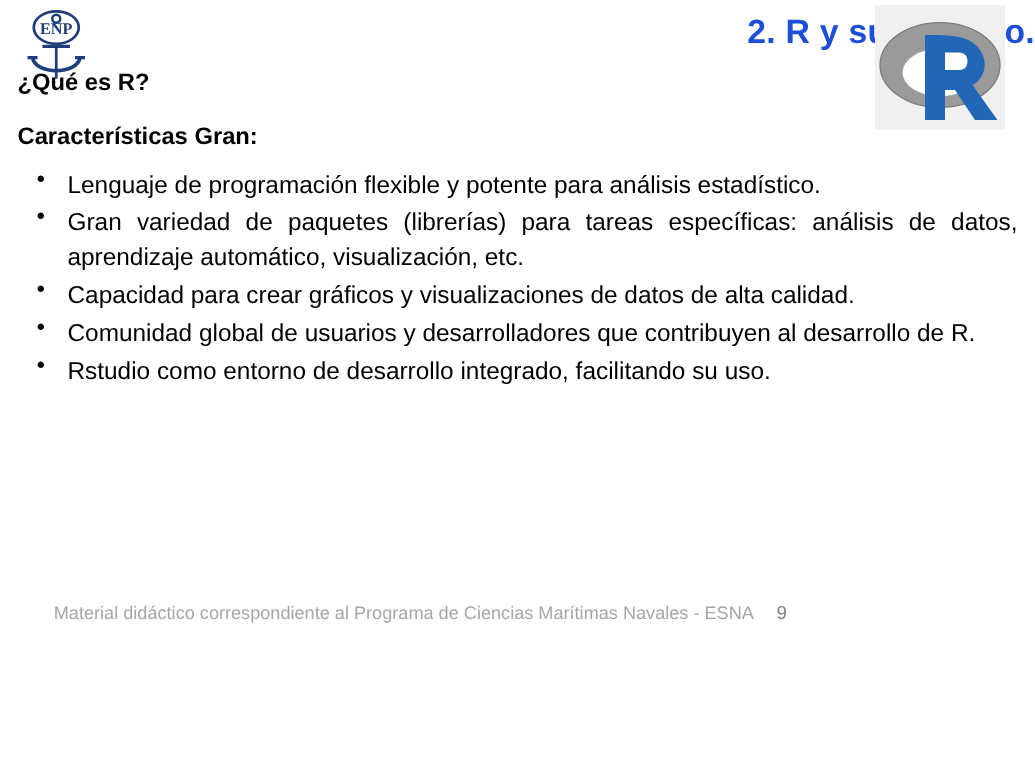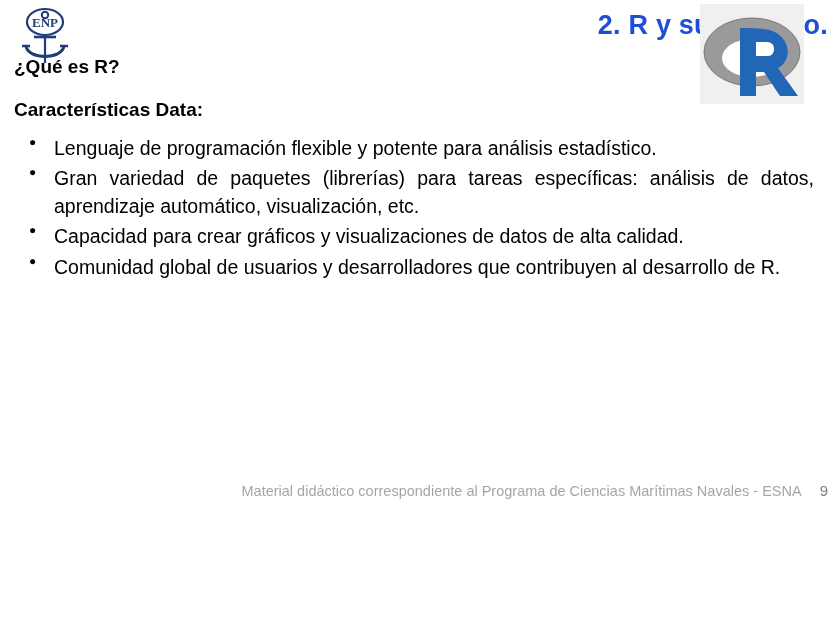--- a/index.html
+++ b/index.html
@@ -101,21 +101,21 @@
   ul.group-one li {
     padding-left: 40px;
   }
 
   
   .footer {
     position: absolute;
     left: 0;
     right: 0;
     bottom: 8px;
-    text-align: right;
+    text-align: left;
     font-size: 14.5px;
     color: #a6a6a6;
     padding-left: 43px;
   }
   .footer .page-num {
     color: #808080;
     margin-left: 14px;
     font-size: 15px;
   }
   .footer-inner {
@@ -151,27 +151,28 @@
       <path d="M40 24 L40 92 L56 92 L56 68 L64 68 L80 92 L98 92 L78 64 C90 58 92 40 78 30 C70 24 56 24 40 24 Z
                M56 38 L68 38 C76 38 76 52 68 52 L56 52 Z" fill="#2266b8"></path>
     </svg>
   </div>
 
   <div class="content">
 
     <div class="section-heading">¿Qué es R?</div>
 
 
-    <div class="section-heading second">Características Data:</div>
+    <div class="section-heading second">Características Gran:</div>
 
     <ul class="bullets group-two">
       <li>Lenguaje de programación flexible y potente para análisis estadístico.</li>
       <li>Gran variedad de paquetes (librerías) para tareas específicas: análisis de datos, aprendizaje automático, visualización, etc.</li>
       <li>Capacidad para crear gráficos y visualizaciones de datos de alta calidad.</li>
       <li>Comunidad global de usuarios y desarrolladores que contribuyen al desarrollo de R.</li>
+      <li>Rstudio como entorno de desarrollo integrado, facilitando su uso.</li>
     </ul>
   </div>
 
   <div class="footer">
     <span class="footer-inner">Material didáctico correspondiente al Programa de Ciencias Marítimas Navales - ESNA</span>
     <span class="page-num">9</span>
   </div>
 
 </div>
 

